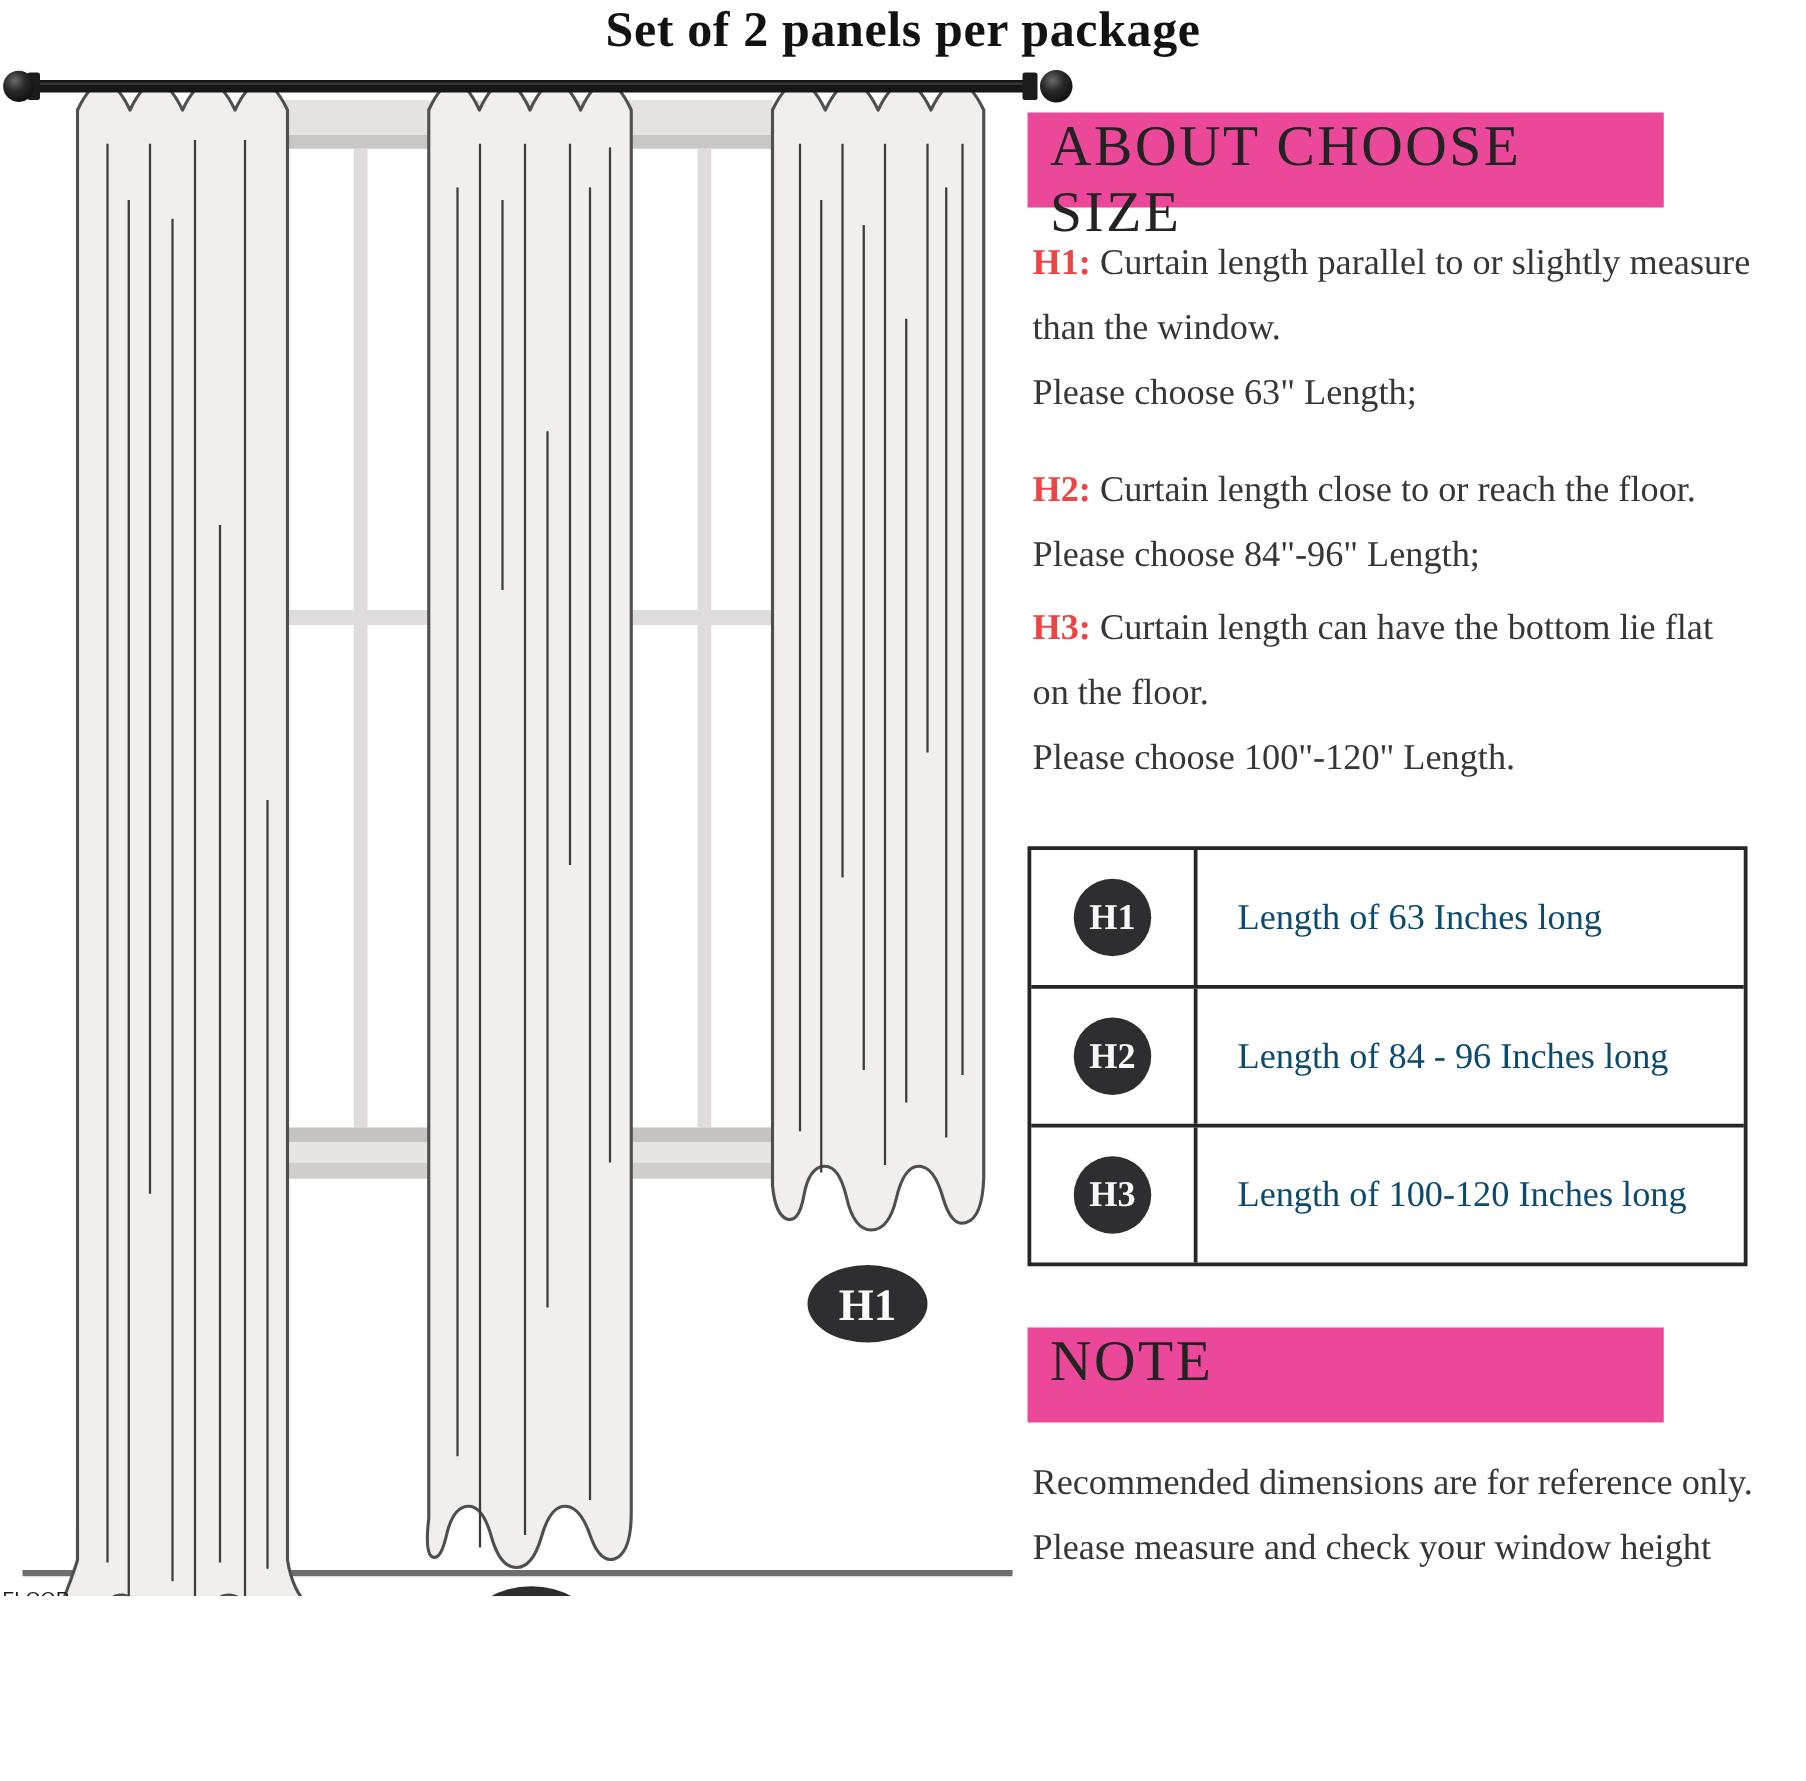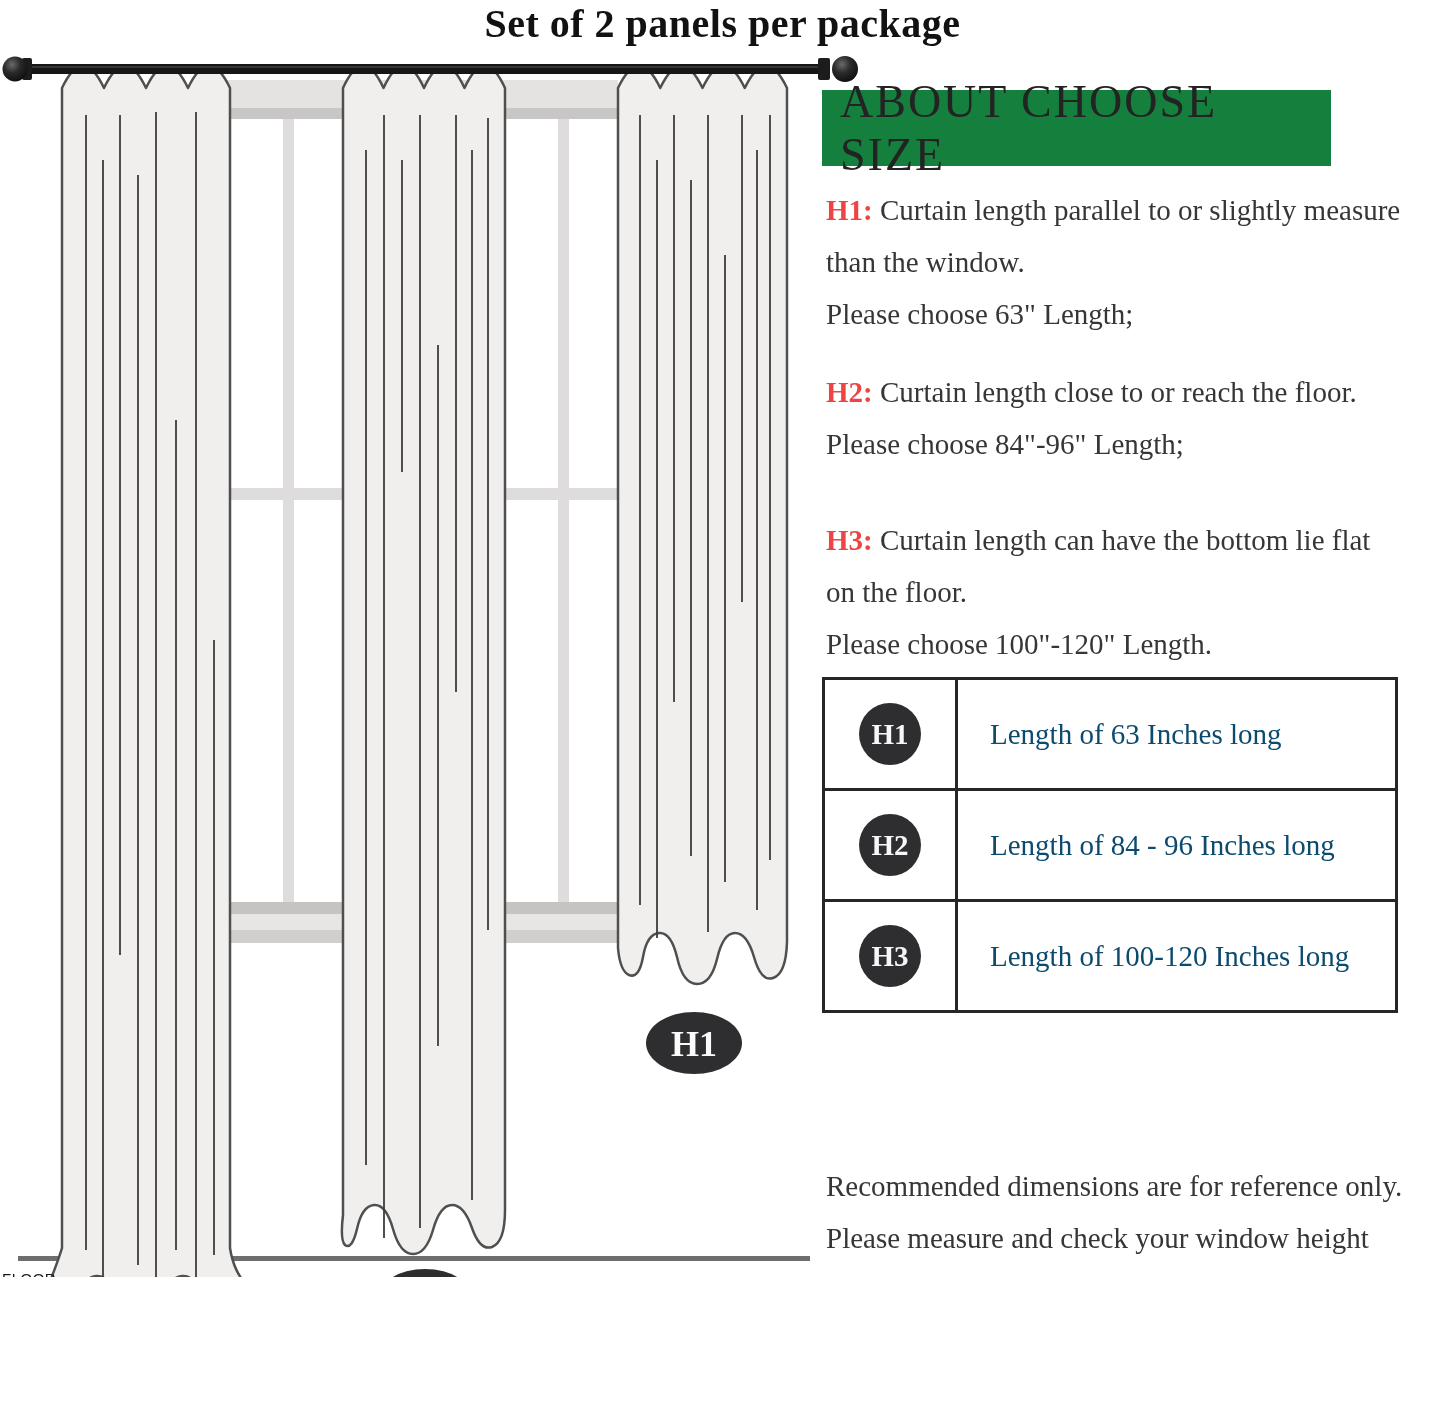--- a/index.html
+++ b/index.html
@@ -21,44 +21,43 @@
     letter-spacing:0.5px;
   }
   .illu{
     position:absolute; left:0; top:0;
   }
   .gray-head{
     position:absolute;
     left:822px;
     width:509px;
     height:76px;
-    background:#15803d;
+    background:#ec4899;
     color:#232323;
     font-size:46px;
     letter-spacing:2px;
     display:flex;
-    align-items:center;
     padding-left:18px;
     box-sizing:border-box;
   }
   #about-head{ top:90px; }
   #note-head{ top:1062px; }
   .para{
     position:absolute;
     left:826px;
     margin:0;
     font-size:29px;
     line-height:52px;
     color:#363636;
     white-space:nowrap;
   }
   .para b{ color:#ef4444; }
   #para-h1{ top:184px; }
   #para-h2{ top:366px; }
-  #para-h3{ top:514px; }
+  #para-h3{ top:476px; }
   #note-para{ top:1160px; white-space:normal; width:620px; }
   .size-table{
     position:absolute;
     left:822px; top:677px;
     width:576px; height:336px;
     border:3px solid #262626;
     box-sizing:border-box;
     display:flex;
     flex-direction:column;
     background:#ffffff;
@@ -296,16 +295,19 @@
       <div class="size-cell-text">Length of 84 - 96 Inches long</div>
     </div>
     <div class="size-row">
       <div class="size-cell-badge">
         <div class="badge-circle">H3</div>
       </div>
       <div class="size-cell-text">Length of 100-120 Inches long</div>
     </div>
   </div>
 
+  <div class="gray-head" id="note-head">
+    <span>NOTE</span>
+  </div>
 
   <p class="para" id="note-para">Recommended dimensions are for reference only. Please measure and check your window height before purchasing to ensure you get the best fit.</p>
 
 </div>
 
 </body></html>

